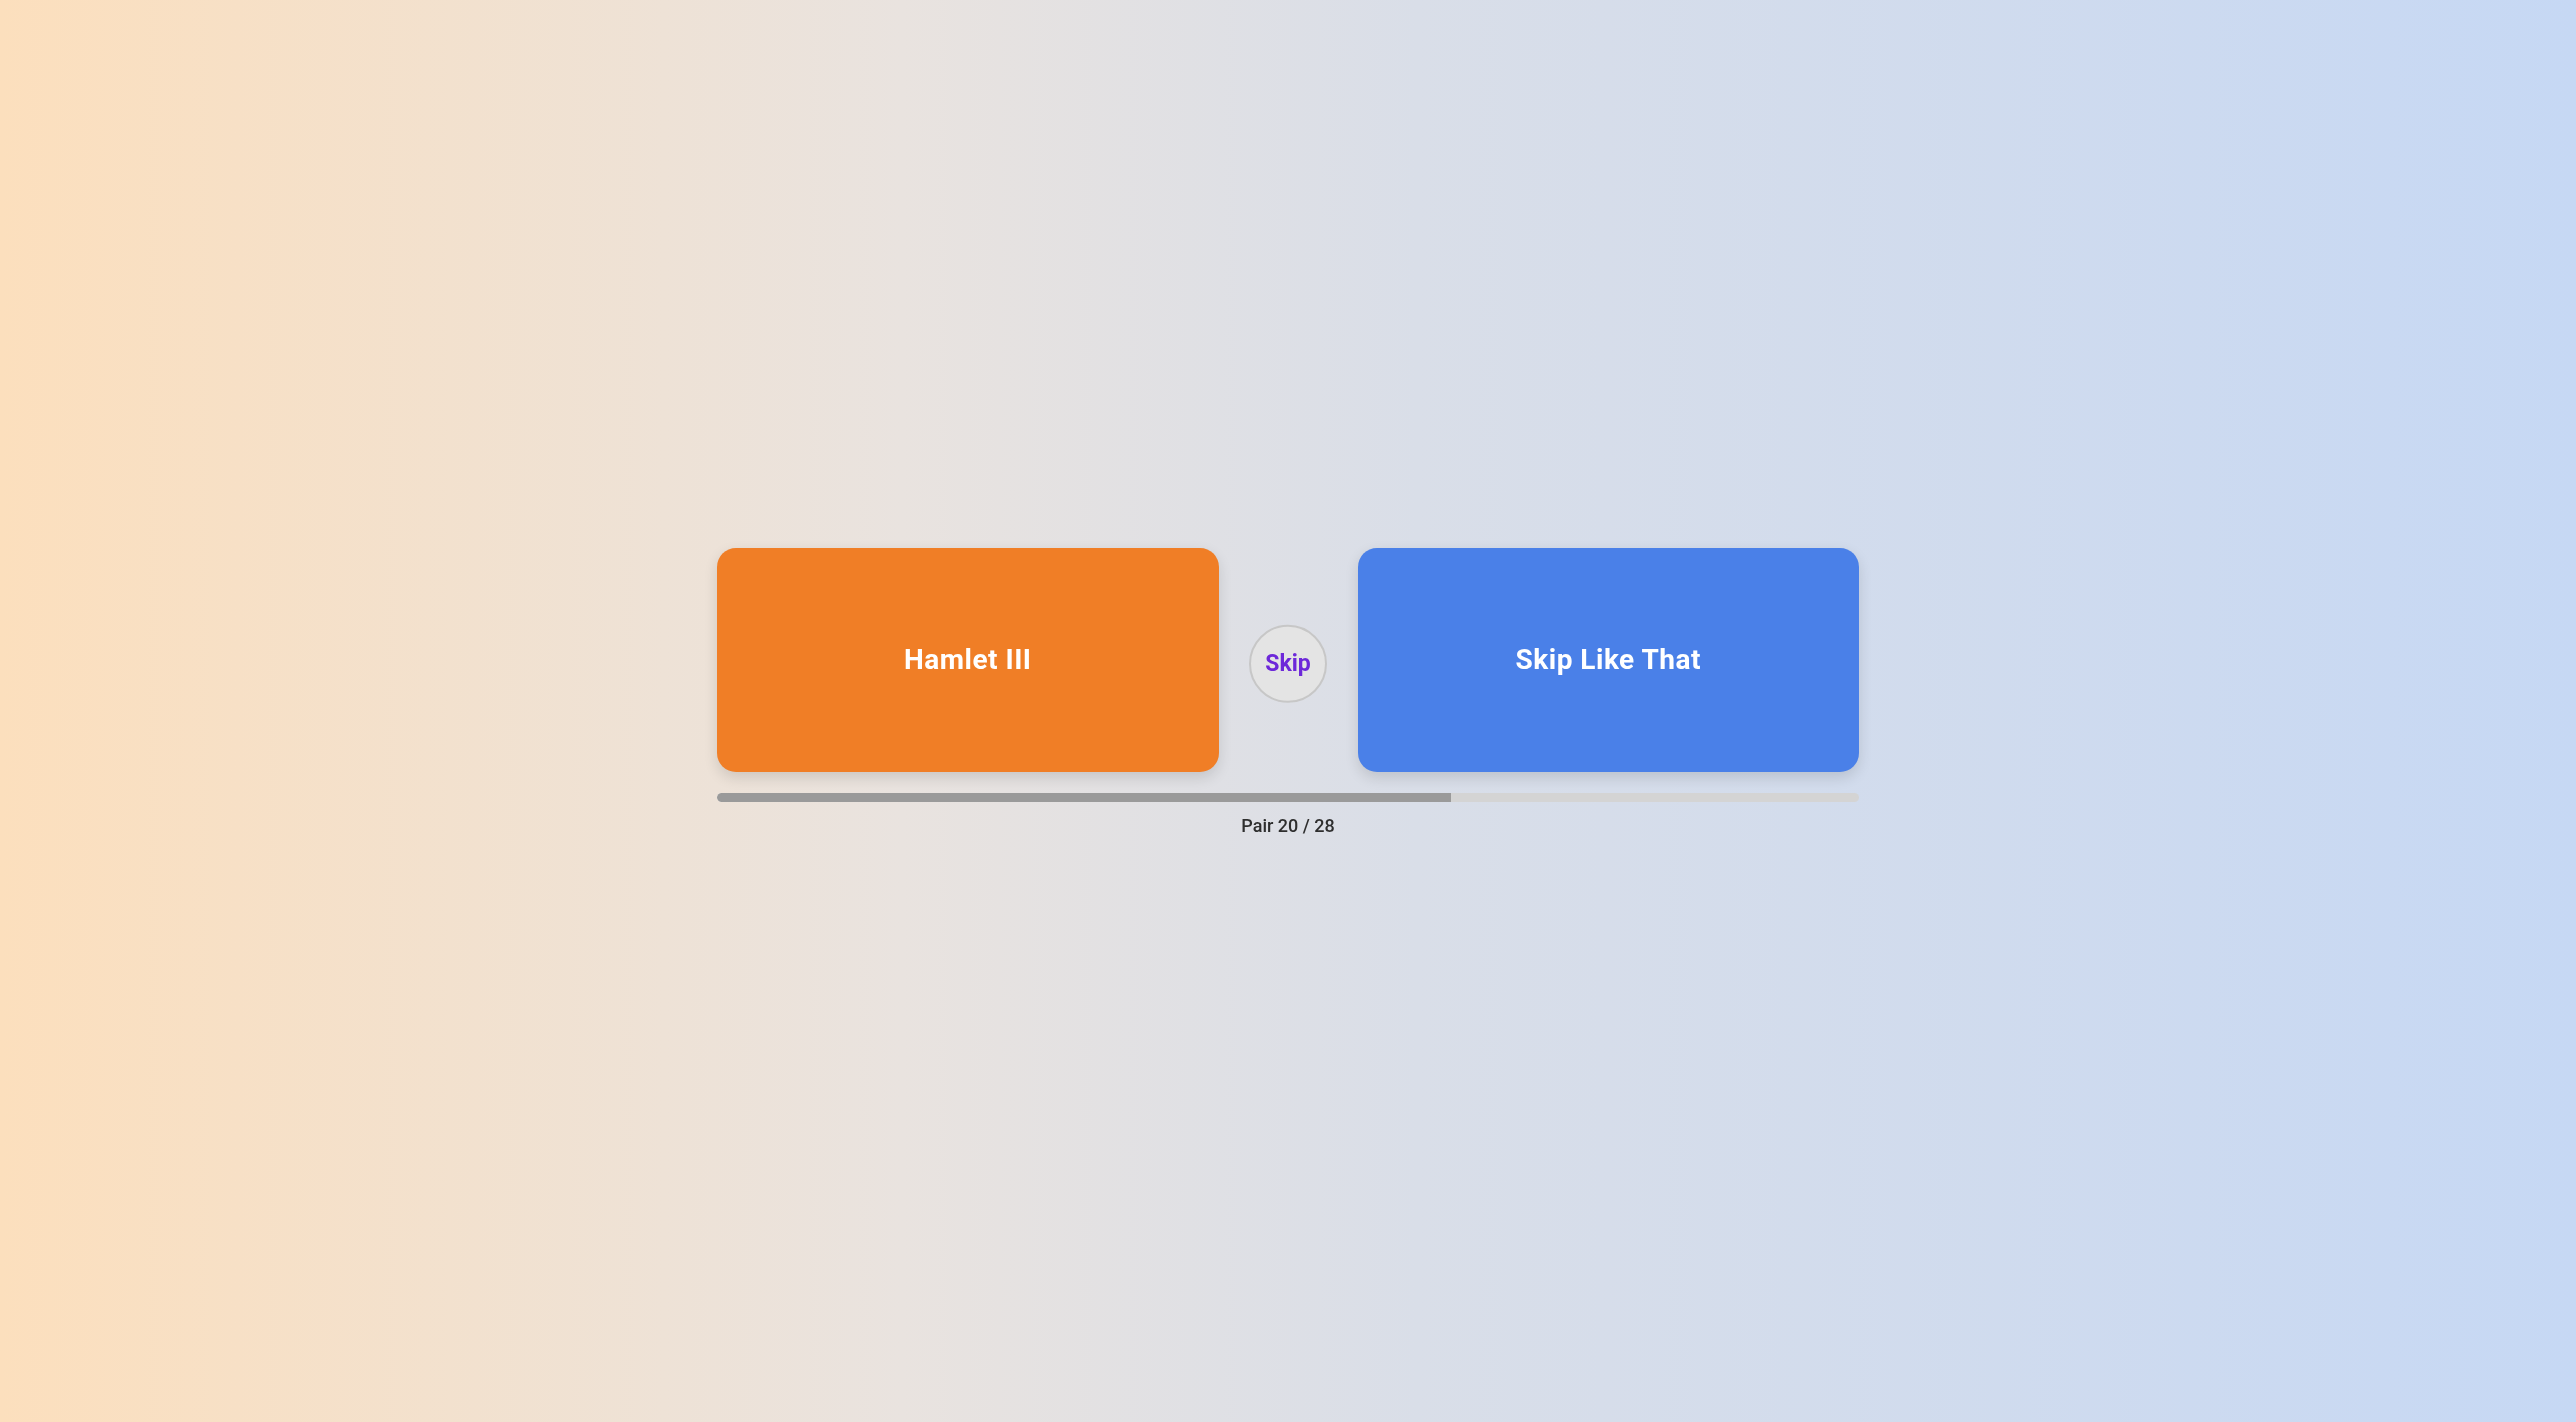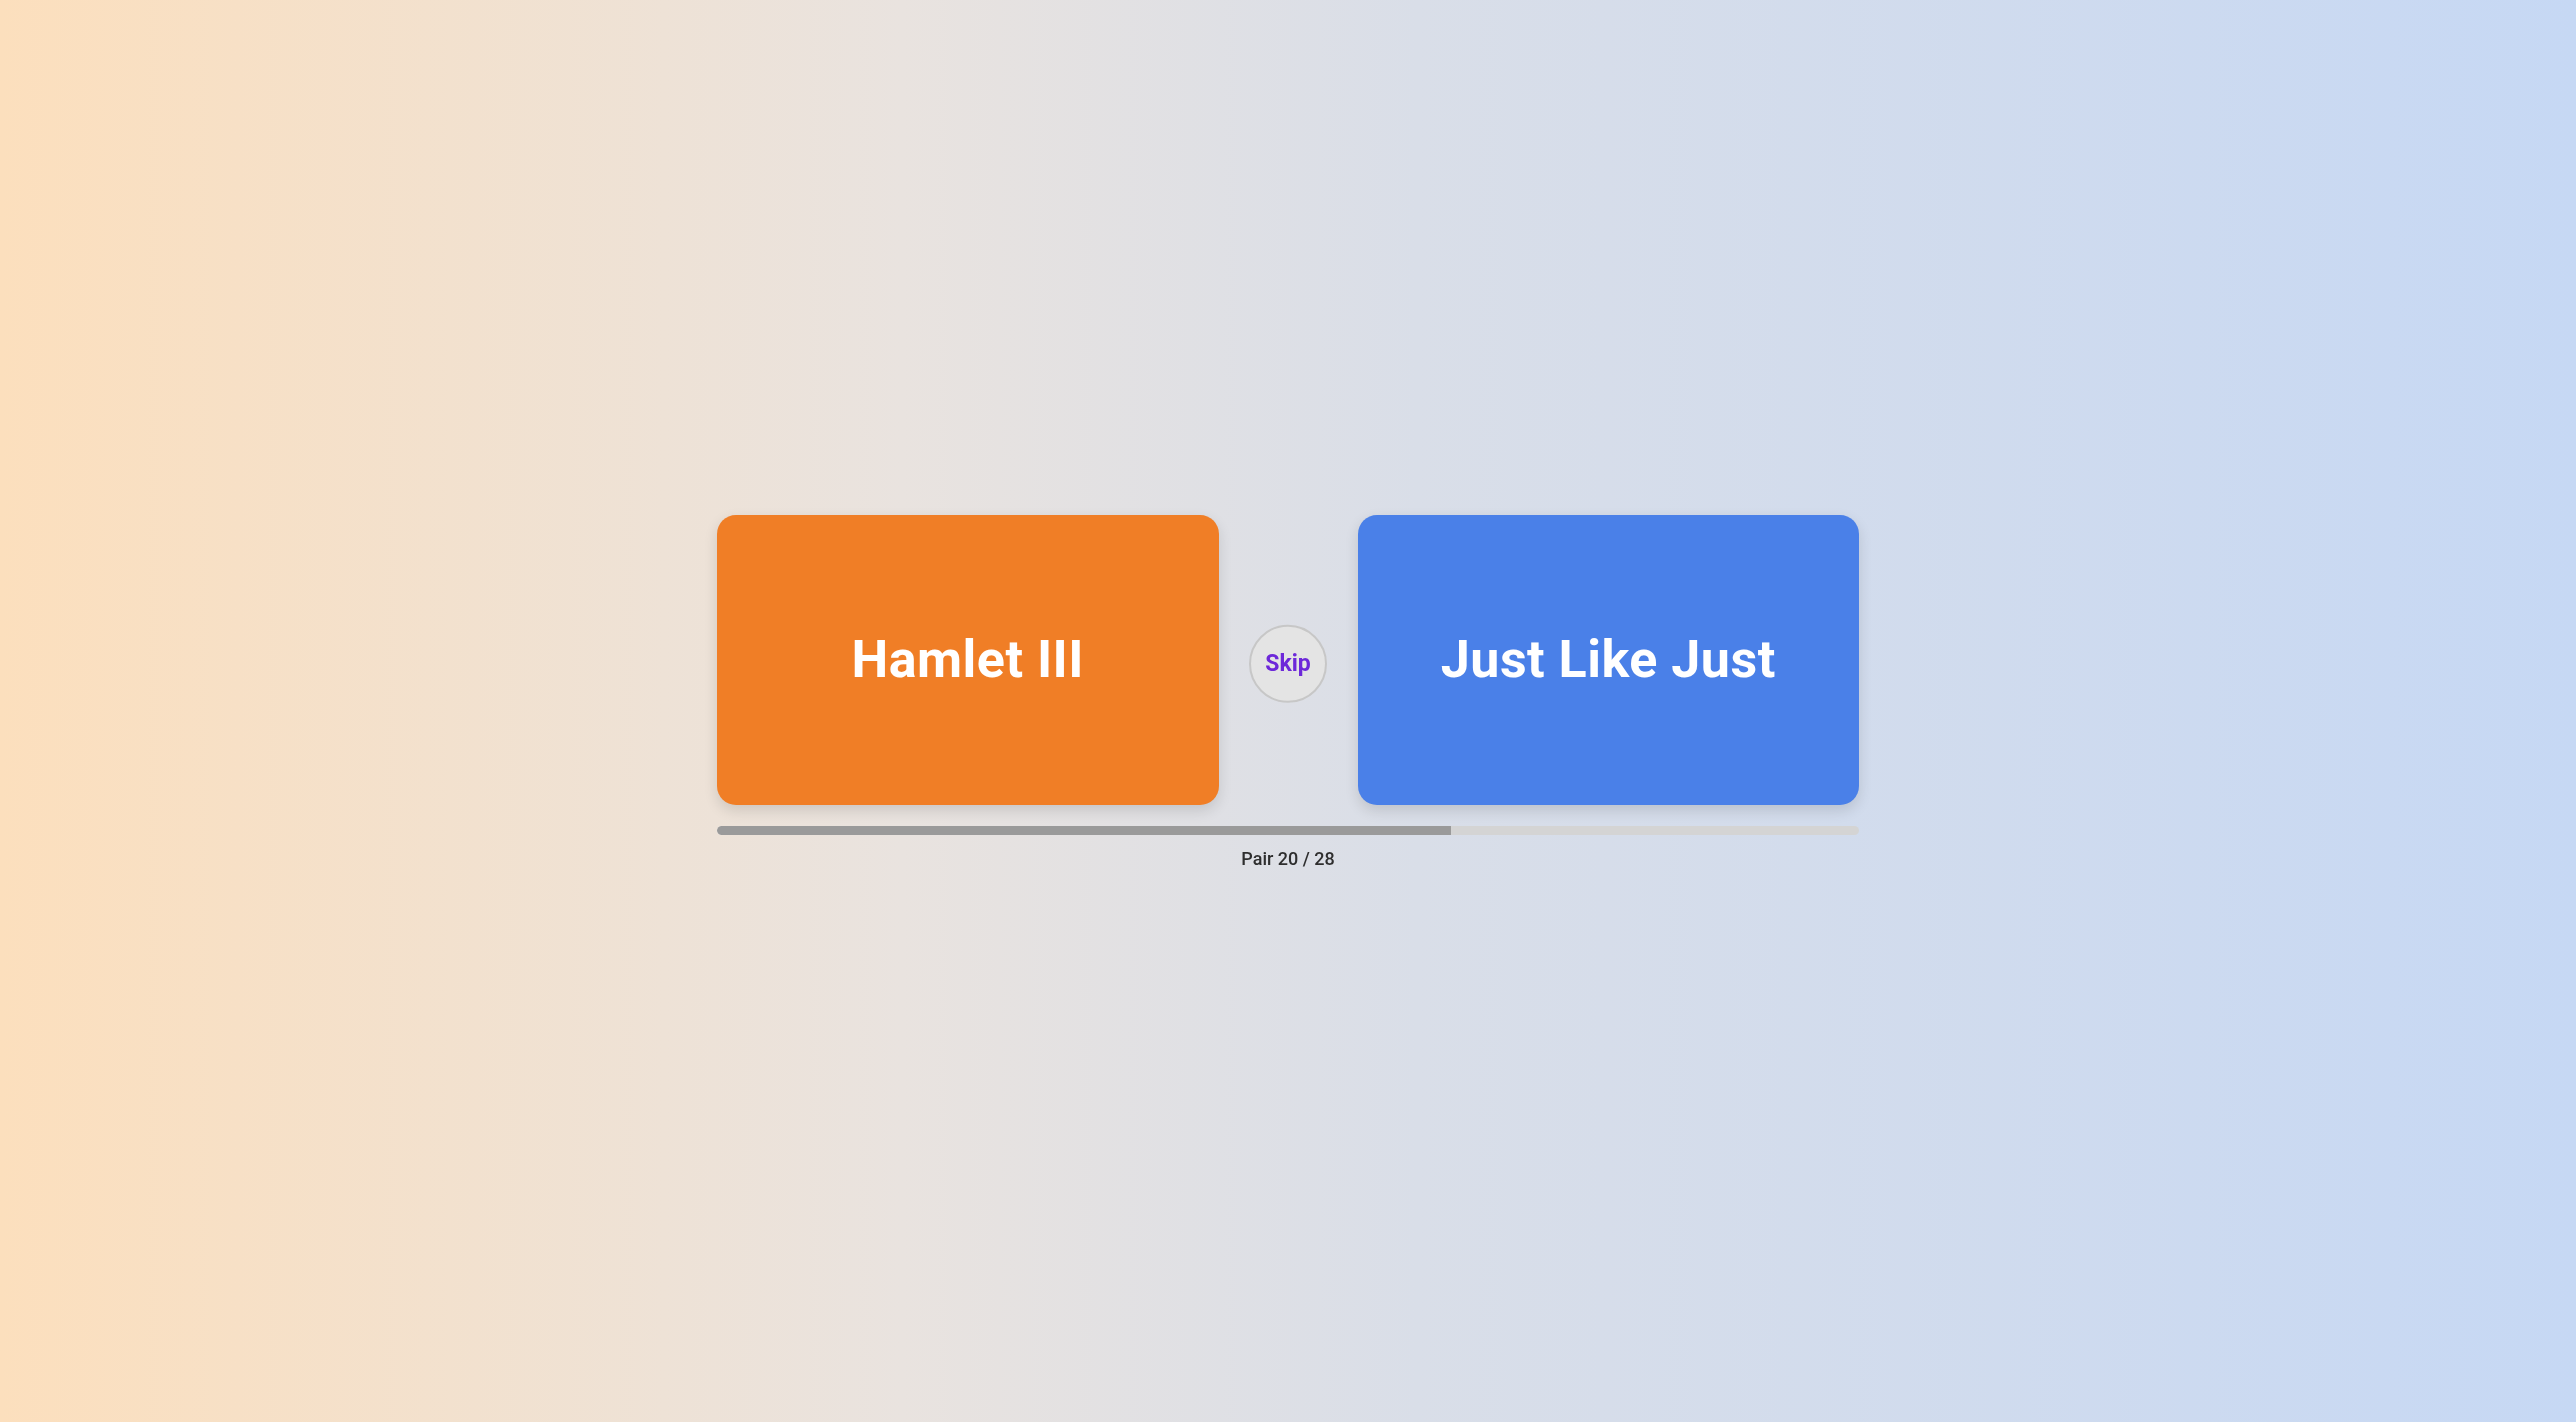--- a/index.html
+++ b/index.html
@@ -31,28 +31,28 @@
   .pair-row {
     width: 100%;
     display: flex;
     align-items: center;
     justify-content: space-between;
     gap: 30.5px;
   }
 
   .choice-card {
     flex: 1 1 0;
-    height: 290px;
+    height: 224px;
     border-radius: 19px;
     display: flex;
     align-items: center;
     justify-content: center;
     color: #ffffff;
     font-weight: 700;
-    font-size: 52px;
+    font-size: 28px;
     letter-spacing: 0.5px;
     cursor: pointer;
     box-shadow: 0 5.7px 13.3px rgba(0,0,0,0.12);
     user-select: none;
   }
   .choice-left {
     background: #f07e26;
   }
   .choice-right {
     background: #4a80e8;
@@ -110,21 +110,21 @@
 
     <div class="choice-card choice-left">
       <span>Hamlet III</span>
     </div>
 
     <div class="skip-btn">
       <span>Skip</span>
     </div>
 
     <div class="choice-card choice-right">
-      <span>Just Like Just</span>
+      <span>Skip Like That</span>
     </div>
 
   </div>
 
   <div class="progress-wrap">
     <div class="progress-track">
       <div class="progress-fill" style="width:64.3%"></div>
     </div>
     <div class="progress-label">Pair 20 / 28</div>
   </div>

